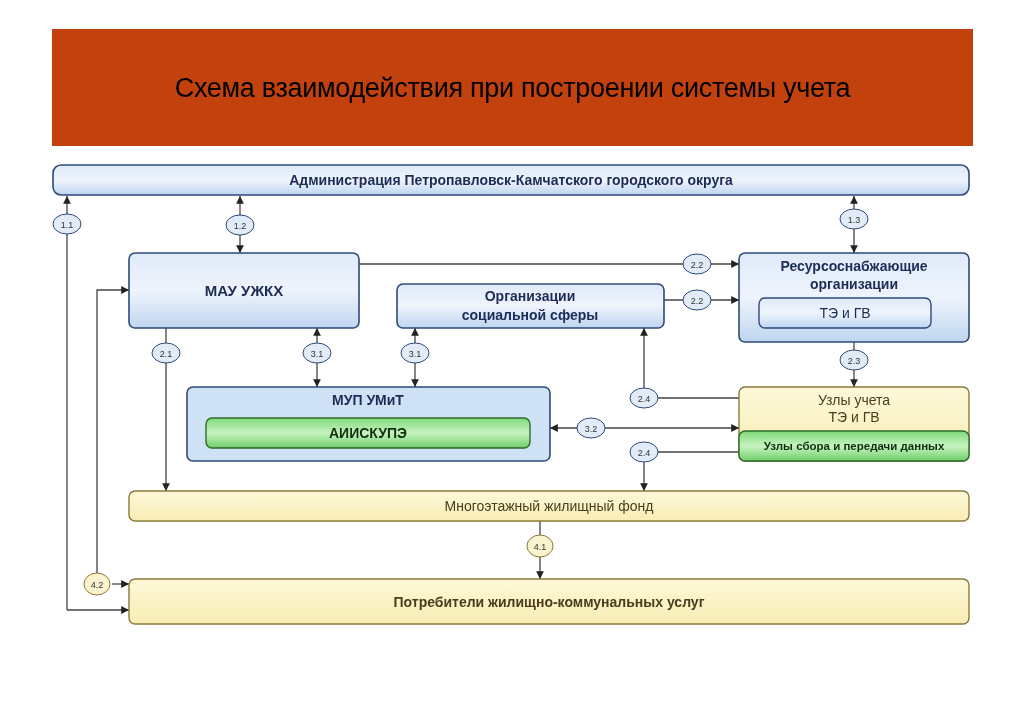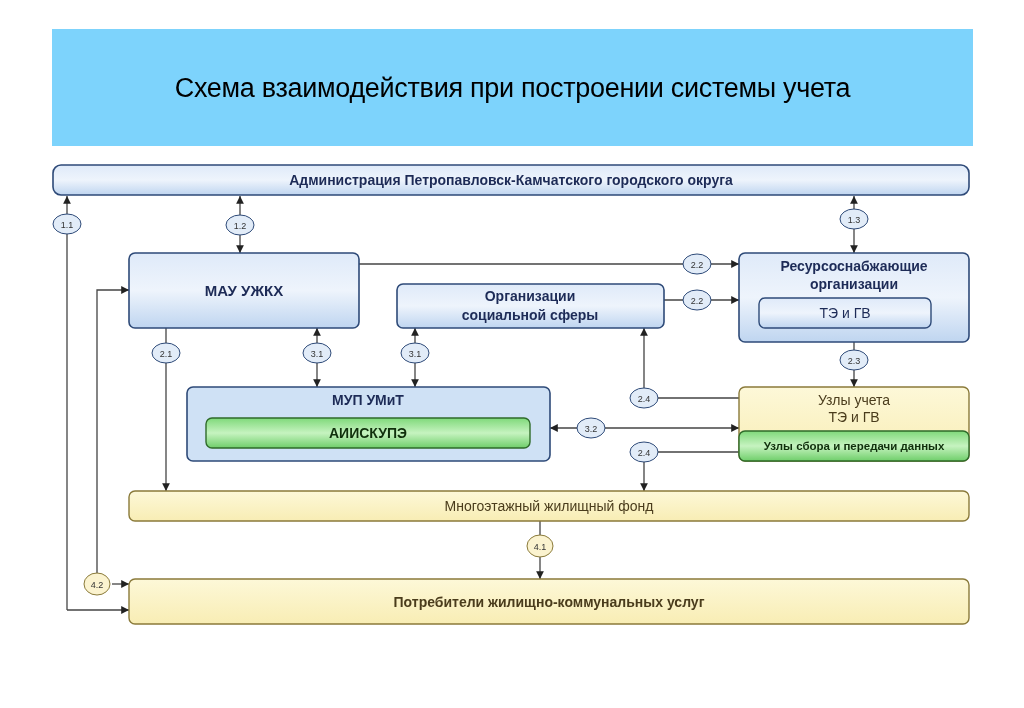--- a/index.html
+++ b/index.html
@@ -1,19 +1,19 @@
 <!DOCTYPE html>
 <html><head>
 <meta charset="utf-8">
 <style>
   html, body { margin: 0; padding: 0; background: #ffffff; }
   body { width: 1024px; height: 708px; position: relative; overflow: hidden; font-family: "Liberation Sans", sans-serif; }
   .title-banner {
     position: absolute; left: 52px; top: 29px; width: 921px; height: 117px;
-    background: #7dd3fc; display: flex; flex-direction: column; align-items: center; justify-content: center;
+    background: #c2410c; display: flex; flex-direction: column; align-items: center; justify-content: center;
   }
   .title-banner .line { font-family: "Liberation Sans", sans-serif; font-size: 27px; color: #000; line-height: 34px; letter-spacing: -0.3px; }
   svg#diagram { position: absolute; left: 0; top: 0; width: 1024px; height: 708px; }
   .box-text { font-family: "Liberation Sans", sans-serif; }
 </style>
 </head>
 <body>
 
 <div class="title-banner">
   <div class="line">Схема взаимодействия при построении системы учета</div>

